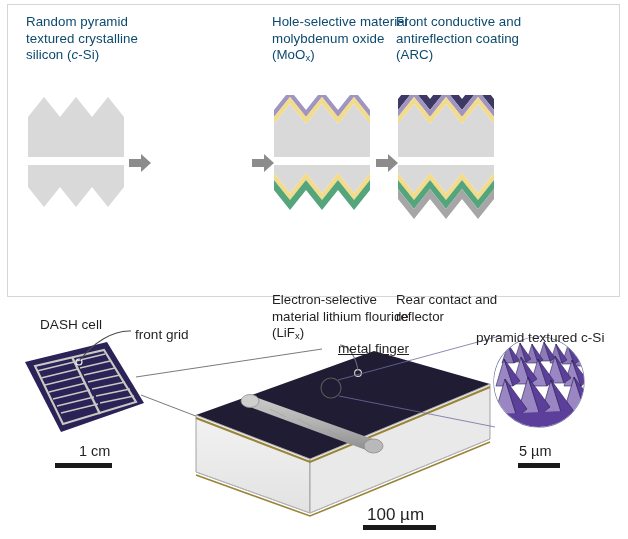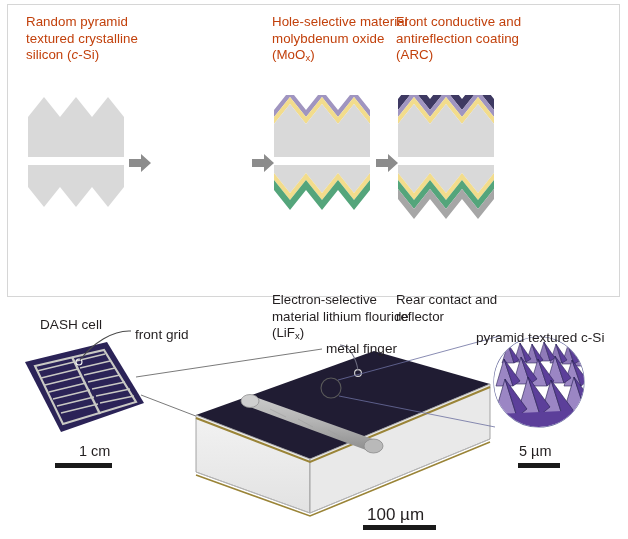--- a/index.html
+++ b/index.html
@@ -23,21 +23,21 @@
   }
   .step{position:absolute;top:0;width:150px;height:293px;}
   .step.s1{left:18px;}
   .step.s2{left:141px;}
   .step.s3{left:264px;}
   .step.s4{left:388px;}
 
   .step-caption{
     position:absolute;left:0;top:9px;width:150px;
     font-size:13.3px;line-height:16.5px;
-    color:#c2410c;
+    color:#0c4a6e;
     letter-spacing:0.05px;
   }
   .step.s4 .step-caption{width:152px;}
   .step-caption .it{font-style:italic;}
   .step-caption sub{font-size:9.5px;vertical-align:baseline;position:relative;bottom:-2px;}
 
   .caption-bottom{
     position:absolute;left:0;width:152px;
     font-size:13.3px;line-height:16.5px;
     color:#231f20;
@@ -63,21 +63,21 @@
 
   .lbl{
     position:absolute;
     font-size:13.6px;
     color:#231f20;
     white-space:nowrap;
     font-family:"Liberation Sans","DejaVu Sans",sans-serif;
   }
   .lbl-dash{left:40px;top:317px;}
   .lbl-frontgrid{left:135px;top:327px;}
-  .lbl-metalfinger{left:326px;top:341px;}
+  .lbl-metalfinger{left:338px;top:341px;text-decoration:underline;}
   .lbl-pyr{left:476px;top:330px;}
   .lbl-1cm{left:59px;top:443px;font-size:14.5px;margin-left:20px;}
   .lbl-100um{left:367px;top:505px;font-size:17px;}
   .lbl-5um{left:519px;top:443px;font-size:14.5px;}
 
   .scalebar{position:absolute;background:#1a1a1a;}
   .sb-1cm{left:55px;top:463px;width:57px;height:4.5px;}
   .sb-100um{left:363px;top:525px;width:73px;height:4.5px;}
   .sb-5um{left:518px;top:463px;width:42px;height:4.5px;}
 </style>

